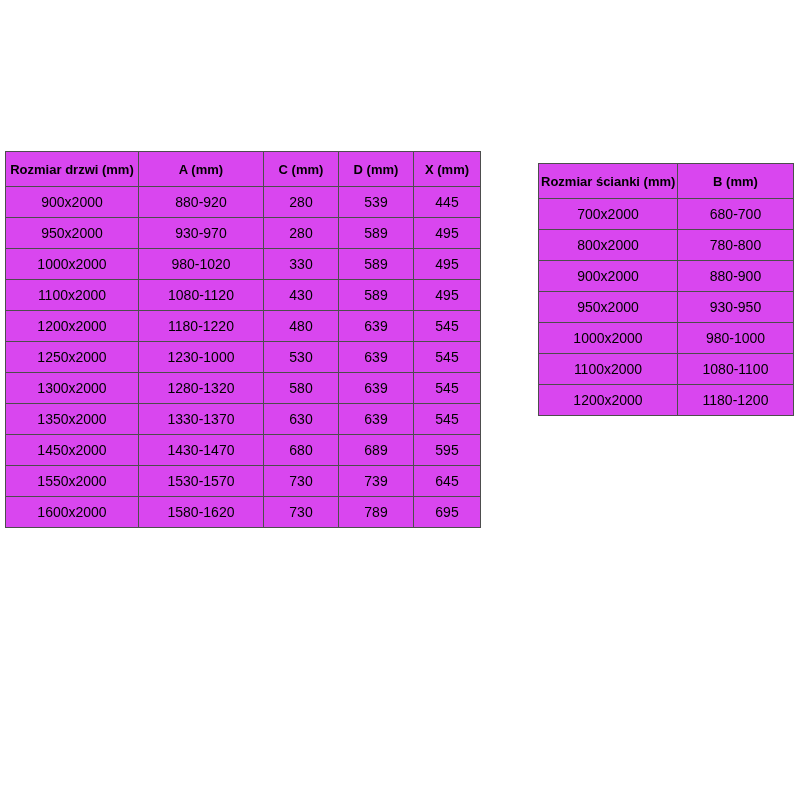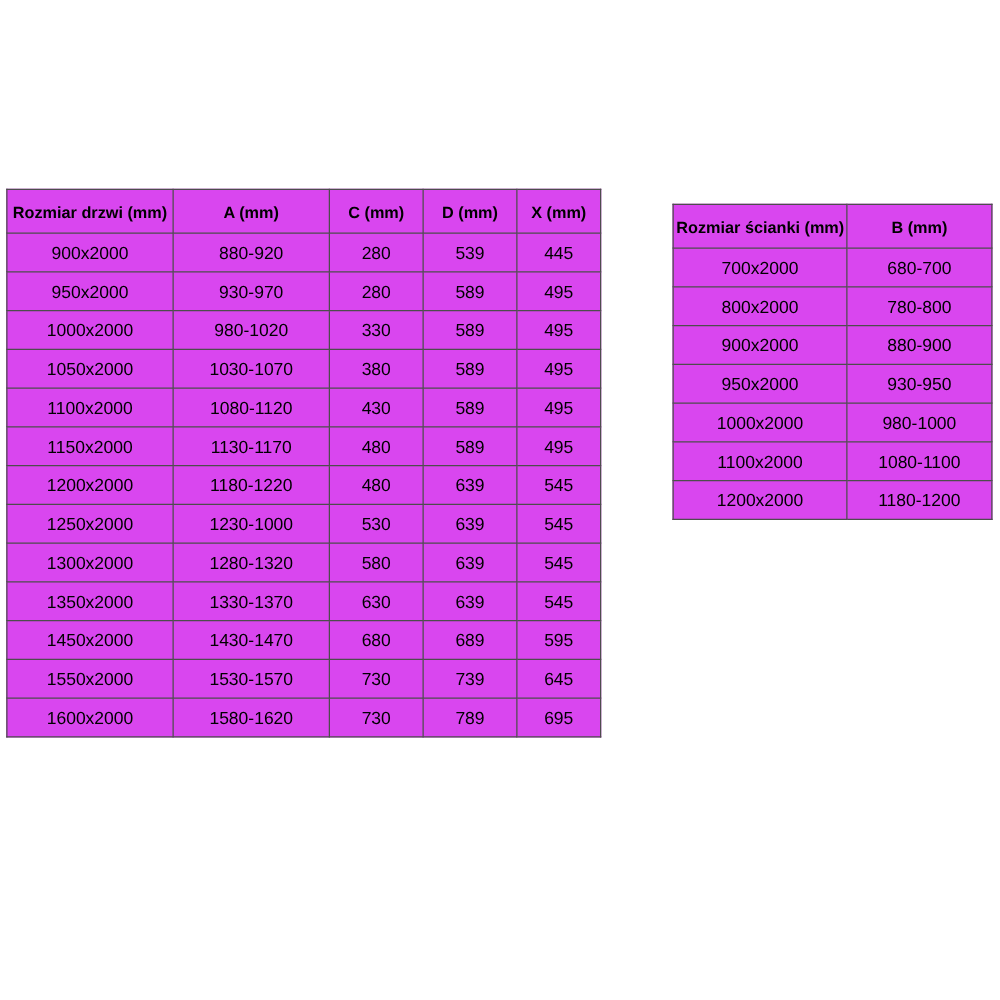--- a/index.html
+++ b/index.html
@@ -85,37 +85,23 @@
         <td>495</td>
       </tr>
       <tr>
         <td>1000x2000</td>
         <td>980-1020</td>
         <td>330</td>
         <td>589</td>
         <td>495</td>
       </tr>
       <tr>
-        <td>1050x2000</td>
-        <td>1030-1070</td>
-        <td>380</td>
-        <td>589</td>
-        <td>495</td>
-      </tr>
-      <tr>
         <td>1100x2000</td>
         <td>1080-1120</td>
         <td>430</td>
-        <td>589</td>
-        <td>495</td>
-      </tr>
-      <tr>
-        <td>1150x2000</td>
-        <td>1130-1170</td>
-        <td>480</td>
         <td>589</td>
         <td>495</td>
       </tr>
       <tr>
         <td>1200x2000</td>
         <td>1180-1220</td>
         <td>480</td>
         <td>639</td>
         <td>545</td>
       </tr>

